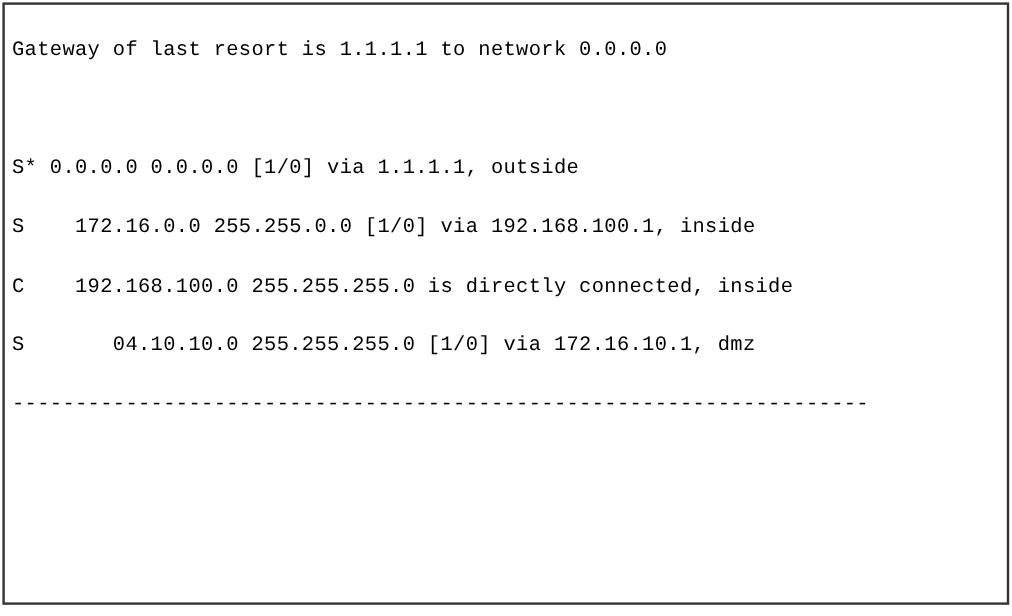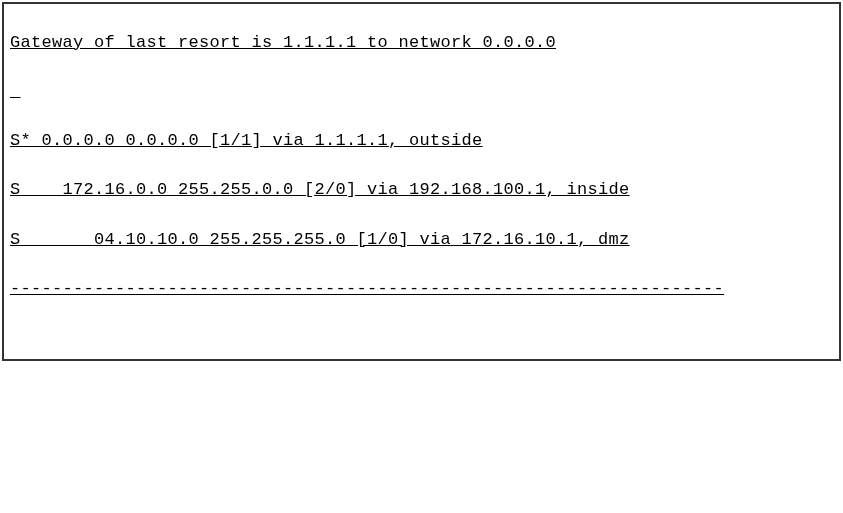--- a/index.html
+++ b/index.html
@@ -12,38 +12,38 @@
       font-size: 17px;
       line-height: 1.45;
       background: #ffffff;
       color: #000000;
       padding: 2px;
     }
     .terminal-container {
       border: 2px solid #333333;
       padding: 2px 6px;
       width: 839px;
-      height: 359px;
+      height: 502px;
       white-space: pre;
       overflow: hidden;
       letter-spacing: 0.3px;
-      text-decoration: underline;
     }
     .line {
       display: block;
     }
   </style>
 </head>
 <body>
 
 <div class="terminal-container">
 <span class="line">Gateway of last resort is 1.1.1.1 to network 0.0.0.0</span>
 <span class="line"> </span>
-<span class="line">S* 0.0.0.0 0.0.0.0 [1/1] via 1.1.1.1, outside</span>
-<span class="line">S    172.16.0.0 255.255.0.0 [2/0] via 192.168.100.1, inside</span>
+<span class="line">S* 0.0.0.0 0.0.0.0 [1/0] via 1.1.1.1, outside</span>
+<span class="line">S    172.16.0.0 255.255.0.0 [1/0] via 192.168.100.1, inside</span>
+<span class="line">C    192.168.100.0 255.255.255.0 is directly connected, inside</span>
 <span class="line">S       04.10.10.0 255.255.255.0 [1/0] via 172.16.10.1, dmz</span>
 <span class="line">--------------------------------------------------------------------</span>
 
 
 
 
 
 
 
 

